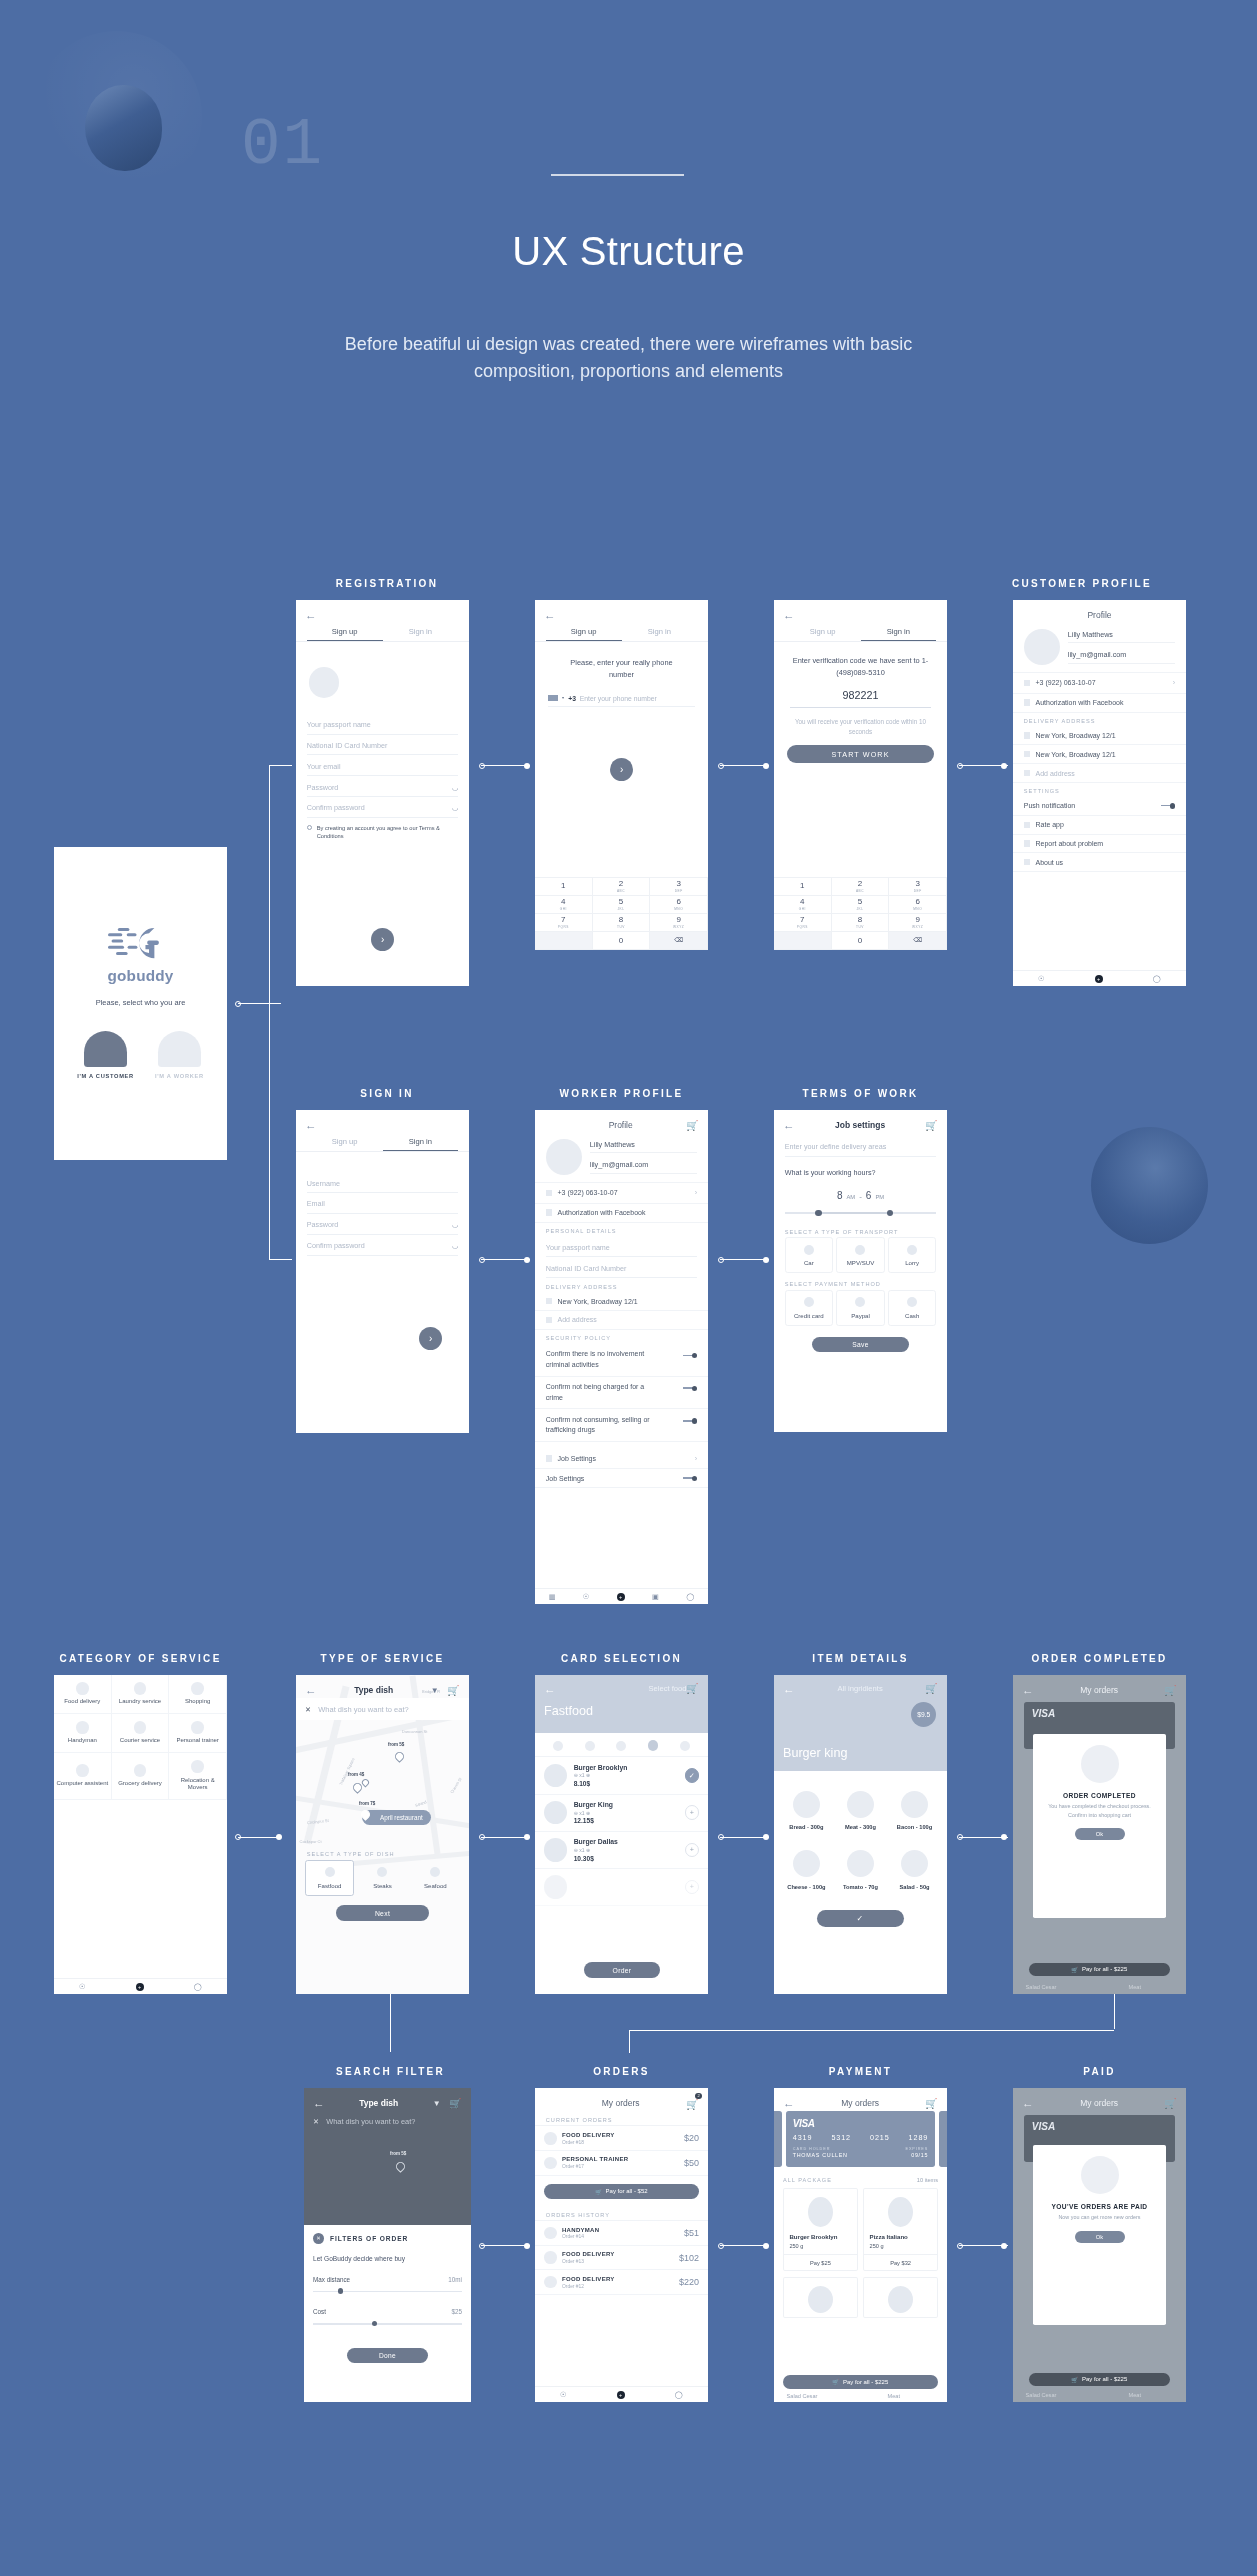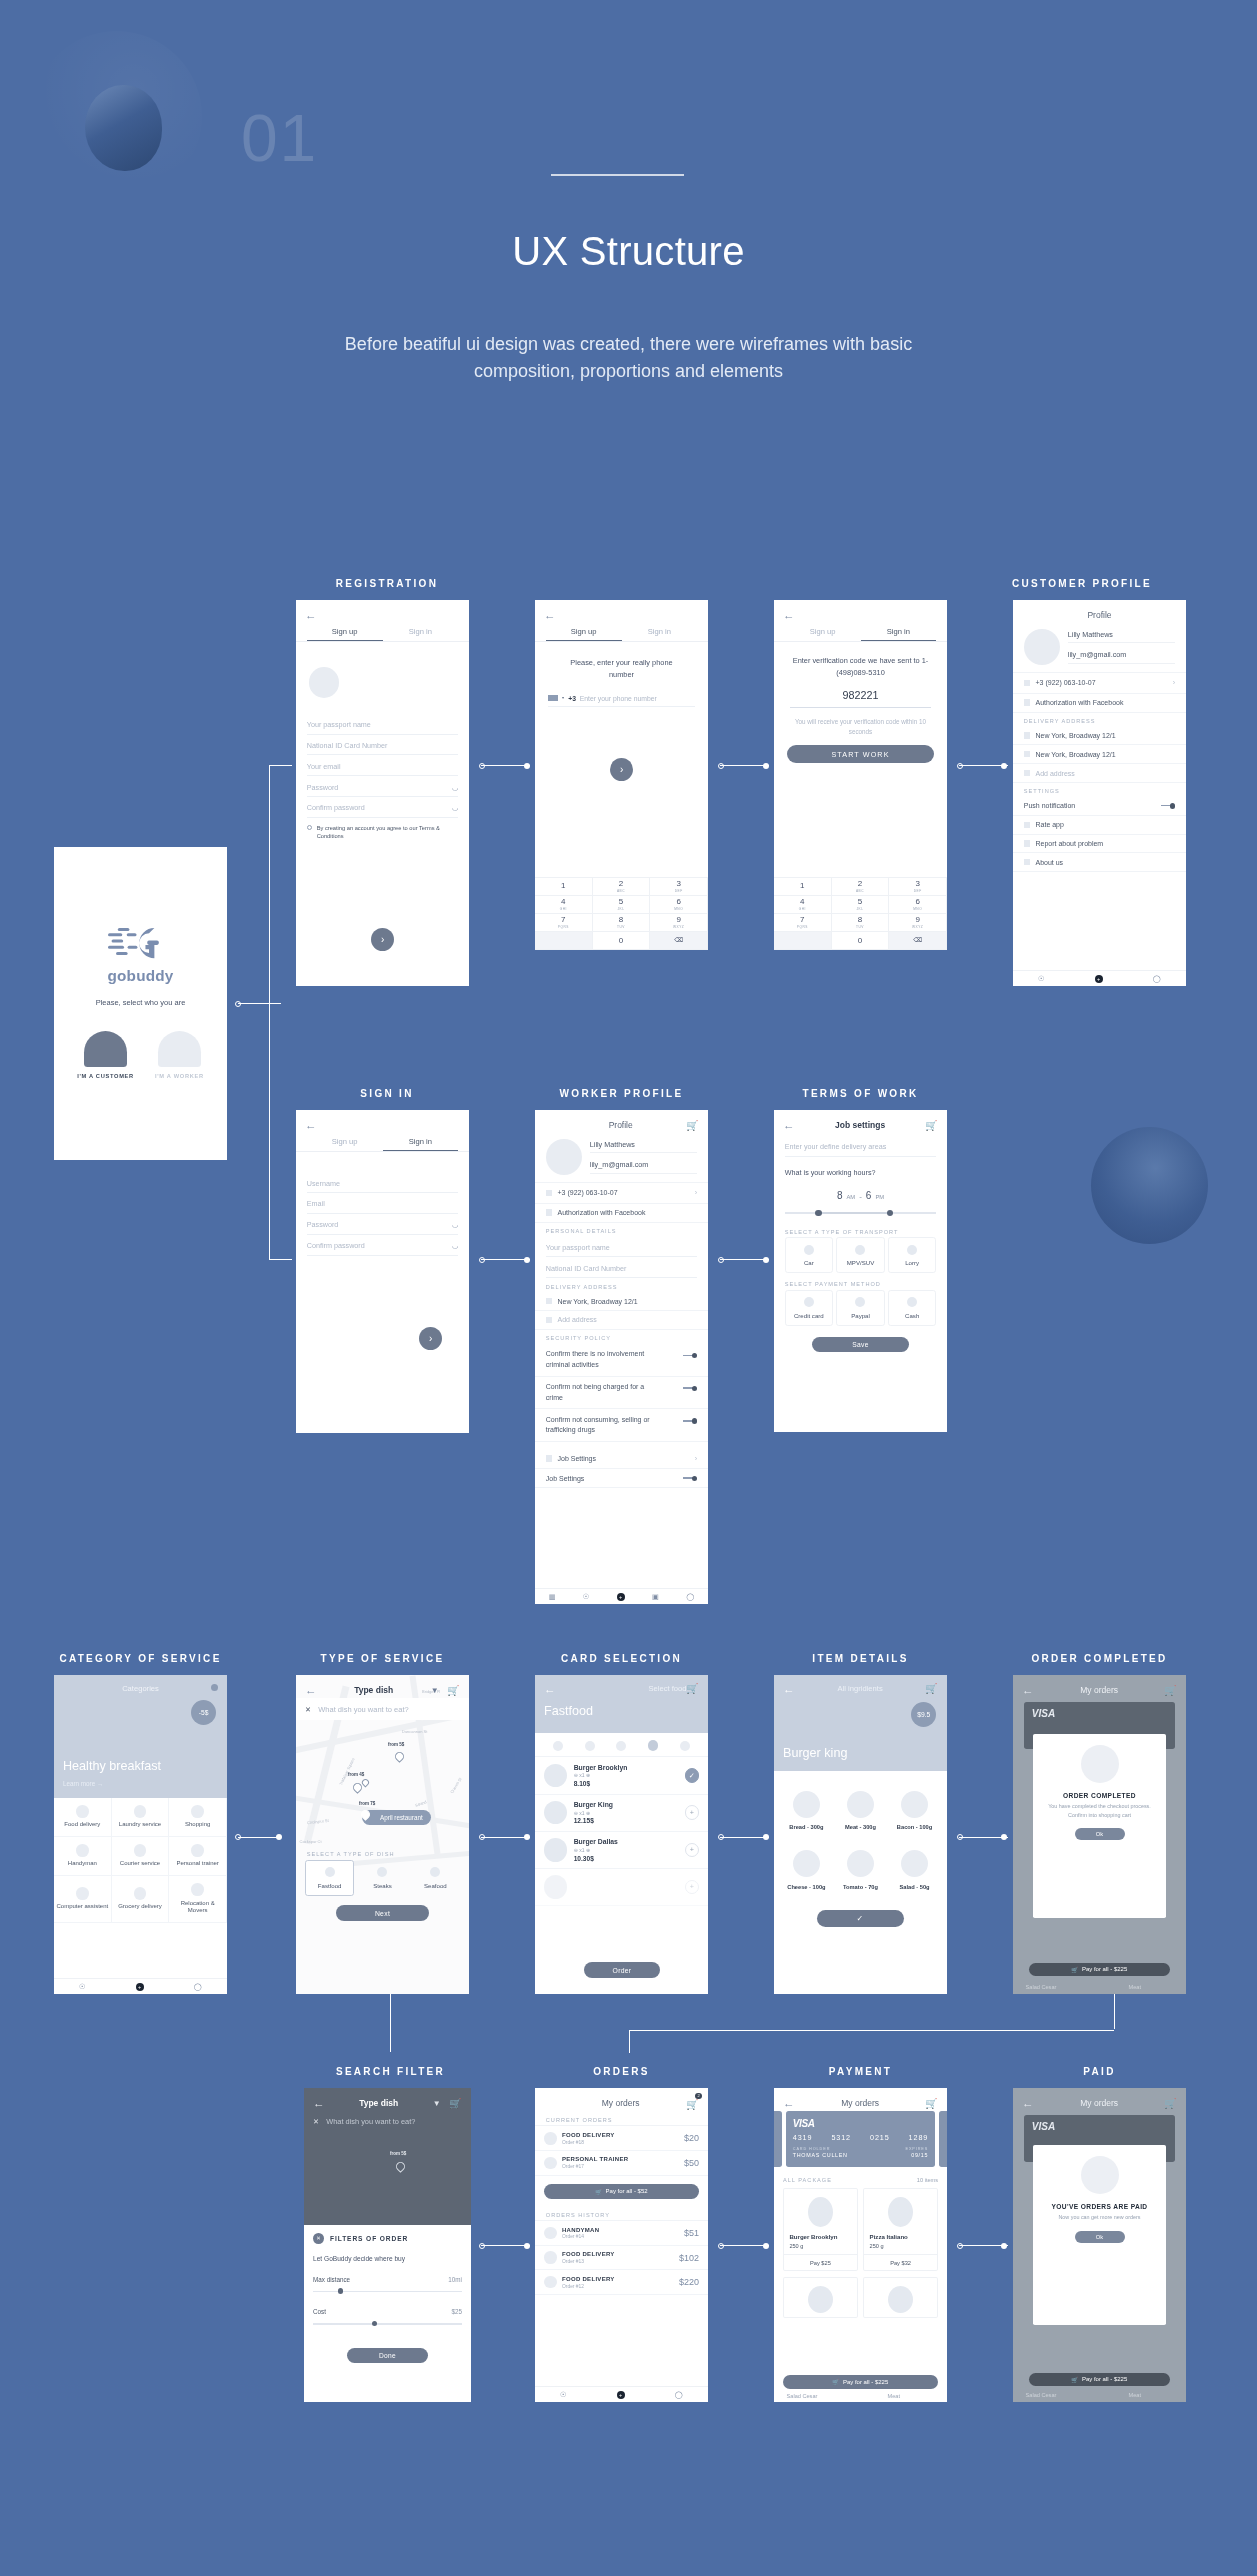--- a/index.html
+++ b/index.html
@@ -22,24 +22,24 @@
     background:linear-gradient(150deg,#6d8ab8 0%, #3f5e92 45%, #2d4873 100%);
     filter:blur(0.4px);
   }
   .blob2 {
     position:absolute; left:1091px; top:1127px; width:117px; height:117px;
     border-radius:50%;
     background:radial-gradient(circle at 55% 35%, #5d7cac 0%, #3c5b8f 55%, #2f4b7c 100%);
     opacity:.85;
   }
   .sec-num {
-    position:absolute; left:241px; top:100px;
+    position:absolute; left:241px; top:108px;
     font-size:66px; font-weight:300; letter-spacing:1.8px;
     color:rgba(255,255,255,0.16);
-    font-family:Liberation Sans, sans-serif;
+    font-family:Liberation Mono, monospace;
   }
   .rule {
     position:absolute; left:551px; top:174px; width:133px; height:1.8px;
     background:rgba(255,255,255,0.75);
   }
   .page-title {
     position:absolute; left:0; top:229px; width:1257px; text-align:center;
     font-size:40px; font-weight:400; color:#ffffff; letter-spacing:0.3px;
   }
   .page-sub {
@@ -636,27 +636,20 @@
 <div class="cdot" style="left:1001px; top:1834px;"></div>
 
 <div class="cvert" style="left:390px; top:1989px; height:63px;"></div>
 <div class="cdot" style="left:387px; top:1987px;"></div>
 <div class="cvert" style="left:1114px; top:1989px; height:40px;"></div>
 <div class="conn" style="left:629px; top:2030px; width:485px;"></div>
 <div class="cvert" style="left:629px; top:2030px; height:23.4px;"></div>
 
 <div class="screen-label" style="left:54px; top:1653px; width:173px;">CATEGORY OF SERVICE</div>
 <div class="phone" style="left:54px; top:1675px; width:173px; height:319px;">
-  <div class="hero" style="height:123px; padding:9px;">
-    <div style="text-align:center; font-size:7.6px; color:#f0f3f8;">Categories</div>
-    <div style="position:absolute; right:9px; top:9px; width:7.2px; height:7.2px; border-radius:50%; background:#8d9cb4;"></div>
-    <div class="badge" style="right:10.8px; top:25px; width:25px; height:25px; font-size:6.7px;">-5$</div>
-    <div class="hero-ttl" style="position:absolute; left:9px; bottom:25px;">Healthy breakfast</div>
-    <div class="hero-sub" style="position:absolute; left:9px; bottom:10.8px;">Learn more  →</div>
-  </div>
   <div class="grid3">
     <div class="cell">
         <span class="dot"></span>
         <span>Food delivery</span>
       </div>
     <div class="cell">
         <span class="dot"></span>
         <span>Laundry service</span>
       </div>
     <div class="cell">

